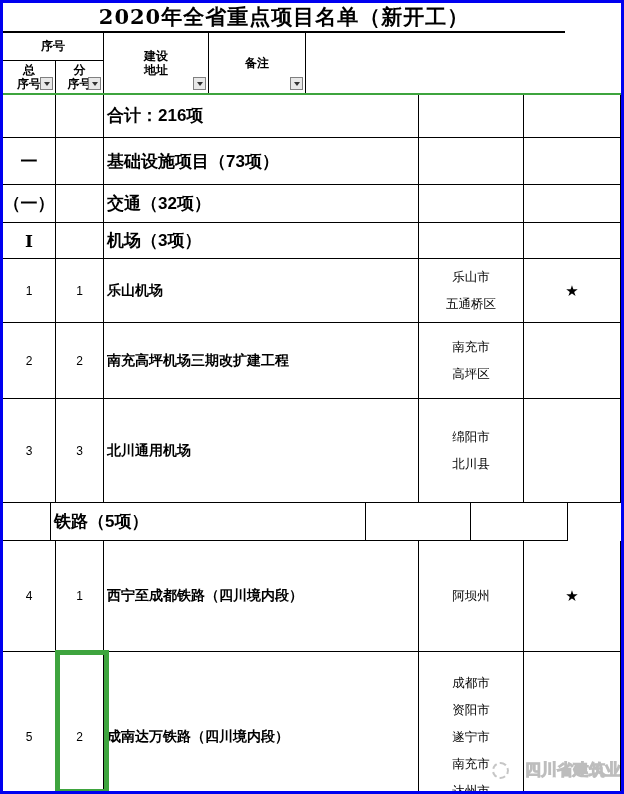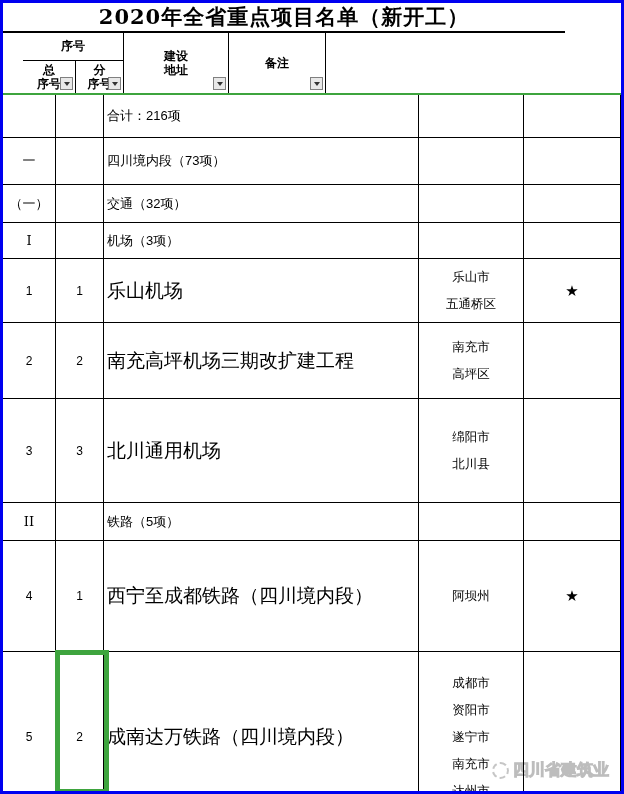--- a/index.html
+++ b/index.html
@@ -8,21 +8,21 @@
     overflow:hidden;font-family:"Liberation Sans","DejaVu Sans",sans-serif;
     color:#000;
   }
   
   .wm-page{
     position:absolute;left:210px;top:534px;z-index:1;
     font-family:"DejaVu Serif","Liberation Serif",serif;
     font-size:52px;color:#acacac;letter-spacing:2px;white-space:pre;
   }
   .wm-brand{
-    position:absolute;left:492px;top:760px;z-index:1;display:flex;align-items:center;gap:4px;
+    position:absolute;left:492px;top:760px;z-index:1;display:flex;align-items:center;gap:16px;
   }
   .wm-brand .logo{
     width:13px;height:13px;border:2px dashed #c6c6c6;border-radius:50%;flex:none;
   }
   .wm-brand .btxt{
     font-size:16px;font-weight:bold;color:#ededed;
     -webkit-text-stroke:1px #bdbdbd;letter-spacing:0px;white-space:nowrap;
   }
   
   .title-cell{
@@ -35,35 +35,35 @@
   
   .tbl{position:absolute;left:3px;top:33px;width:618px;z-index:2;}
   .row{display:flex;}
   .cell{
     box-sizing:border-box;flex:none;
     border-right:1px solid #000;border-bottom:1px solid #000;
     display:flex;align-items:center;justify-content:center;
     font-size:12px;background:transparent;position:relative;
   }
   .c1{width:53px;} .c2{width:48px;} .c3{width:315px;} .c4{width:105px;} .c5{width:97px;}
-  .cell.name{justify-content:flex-start;padding-left:3px;font-size:19px;}
+  .cell.name{justify-content:flex-start;padding-left:3px;font-size:14px;font-weight:bold;}
   .cell.addr{white-space:pre-line;text-align:center;line-height:27px;font-size:12.5px;}
   .cell.note{font-size:15px;}
-  .bold-row .cell{font-weight:normal;font-size:13px;}
+  .bold-row .cell{font-weight:bold;font-size:17px;}
   .roman{font-family:"DejaVu Serif","Liberation Serif",serif;}
   .row-last .cell{border-bottom:none;}
   
   .thead{display:flex;height:61px;}
   .hcell{
     box-sizing:border-box;flex:none;position:relative;
     border-right:1px solid #000;border-bottom:1px solid #000;
     display:flex;align-items:center;justify-content:center;
     font-size:12px;font-weight:bold;
   }
-  .seq-block{width:101px;flex:none;display:flex;flex-direction:column;padding-left:20px;}
+  .seq-block{width:101px;flex:none;display:flex;flex-direction:column;}
   .seq-top{
     box-sizing:border-box;height:28px;border-right:1px solid #000;border-bottom:1px solid #000;
     display:flex;align-items:center;justify-content:center;font-size:12px;font-weight:bold;
   }
   .seq-bottom{display:flex;height:33px;}
   .seq-bottom .hcell{height:33px;}
   .hcell.hc1{width:53px;} .hcell.hc2{width:48px;}
   .hcell.hc3{width:315px;} .hcell.hc4{width:105px;} .hcell.hc5{width:97px;}
   .two-line{display:flex;flex-direction:column;align-items:center;line-height:14px;}
   .fbtn{
@@ -145,21 +145,21 @@
       <div class="cell c1"></div>
       <div class="cell c2"></div>
       <div class="cell c3 name">合计：216项</div>
       <div class="cell c4 addr"></div>
       <div class="cell c5 note"></div>
     </div>
 
     <div class="row bold-row" style="height:47px">
       <div class="cell c1 roman">一</div>
       <div class="cell c2"></div>
-      <div class="cell c3 name">四川境内段（73项）</div>
+      <div class="cell c3 name">基础设施项目（73项）</div>
       <div class="cell c4 addr"></div>
       <div class="cell c5 note"></div>
     </div>
 
     <div class="row bold-row" style="height:38px">
       <div class="cell c1">（一）</div>
       <div class="cell c2"></div>
       <div class="cell c3 name">交通（32项）</div>
       <div class="cell c4 addr"></div>
       <div class="cell c5 note"></div>
@@ -194,21 +194,20 @@
     <div class="row" style="height:104px">
       <div class="cell c1">3</div>
       <div class="cell c2">3</div>
       <div class="cell c3 name">北川通用机场</div>
       <div class="cell c4 addr">绵阳市
 北川县</div>
       <div class="cell c5 note"></div>
     </div>
 
     <div class="row bold-row" style="height:38px">
-      <div class="cell c1 roman">II</div>
       <div class="cell c2"></div>
       <div class="cell c3 name">铁路（5项）</div>
       <div class="cell c4 addr"></div>
       <div class="cell c5 note"></div>
     </div>
 
     <div class="row" style="height:111px">
       <div class="cell c1">4</div>
       <div class="cell c2">1</div>
       <div class="cell c3 name">西宁至成都铁路（四川境内段）</div>

